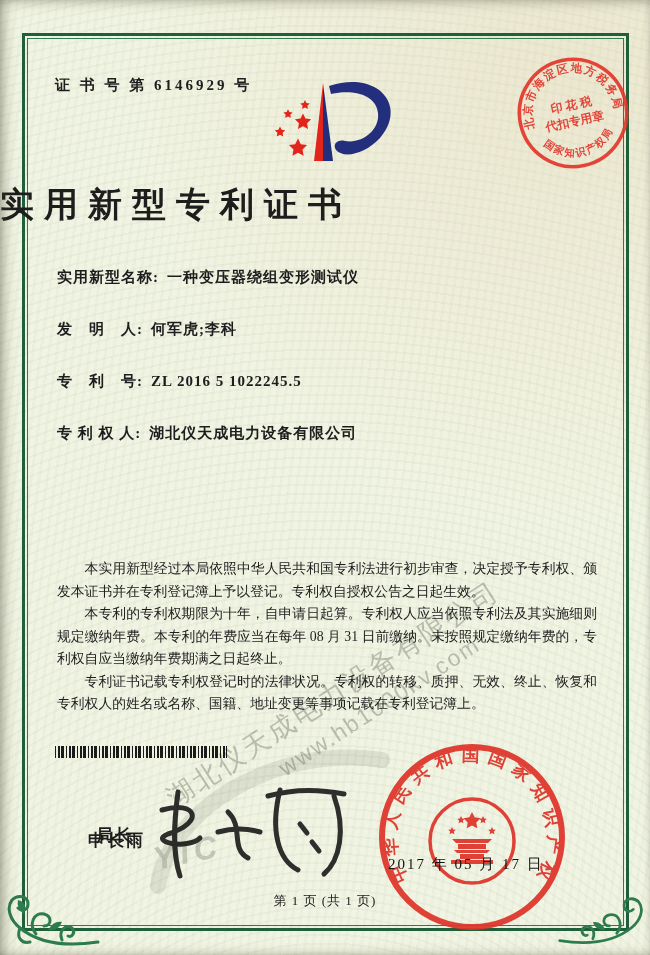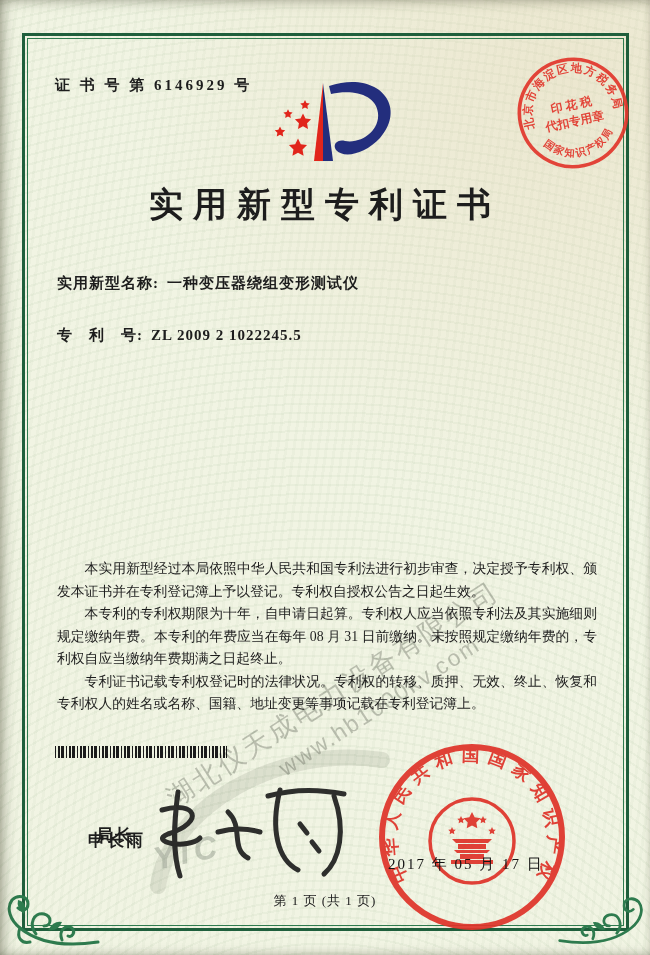--- a/index.html
+++ b/index.html
@@ -17,23 +17,23 @@
   .photo-vignette { position:absolute; inset:0; z-index:20; pointer-events:none;
     box-shadow: inset 10px 0 14px -8px rgba(75,75,55,.55), inset -6px 0 10px -8px rgba(75,75,55,.3),
                 inset 0 10px 14px -10px rgba(75,75,55,.4), inset 0 -8px 12px -9px rgba(75,75,55,.4); }
   .frame-outer { position:absolute; left:22px; top:33px; right:21px; bottom:24px;
     border:3px solid #1f5f3c; z-index:1; }
   .frame-inner { position:absolute; inset:2px; border:1px solid #2e7b4e; }
   .cert-number { position:absolute; left:55px; top:76px; font-size:15px; font-weight:600;
     letter-spacing:3px; z-index:3; }
   .logo { position:absolute; left:228px; top:60px; z-index:2; }
   .stamp { position:absolute; left:506px; top:46px; z-index:6; opacity:.92; }
-  .title { position:absolute; left:0; right:0; top:182px; text-align:center;
+  .title { position:absolute; left:0; right:0; top:182px; 
     font-size:34px; font-weight:bold; letter-spacing:10px; z-index:3; }
-  .fields { position:absolute; left:57px; top:272px; right:50px; z-index:3; }
+  .fields { position:absolute; left:57px; top:266px; right:50px; z-index:3; }
   .field-row { font-size:15px; font-weight:600; line-height:22px; margin-bottom:30px;
     letter-spacing:1px; }
   .f-label { margin-right:8px; }
   .paragraphs { position:absolute; left:57px; right:53px; top:558px; z-index:3; }
   .paragraphs p { font-size:13.8px; line-height:22.5px; text-align:justify;
     text-indent:2em; font-weight:500; }
   .barcode { position:absolute; left:55px; top:746px; width:172px; height:12px; z-index:3;
     background:repeating-linear-gradient(90deg,#1b1b1b 0 1px,transparent 1px 3px,
       #1b1b1b 3px 5px,transparent 5px 6px,#1b1b1b 6px 9px,transparent 9px 11px); }
   .signer-title { position:absolute; left:96px; top:818px; font-size:17px; font-weight:bold;
@@ -101,21 +101,27 @@
   </g>
 </svg>
 
 <div class="title">实用新型专利证书</div>
 
 <div class="fields">
   <div class="field-row">
     <span class="f-label">实用新型名称:</span><span class="f-value">一种变压器绕组变形测试仪</span>
   </div>
   <div class="field-row">
-    <span class="f-label">专　利　号:</span><span class="f-value">ZL 2009 2 1022245.5</span>
+    <span class="f-label">发　明　人:</span><span class="f-value">何军虎;李科</span>
+  </div>
+  <div class="field-row">
+    <span class="f-label">专　利　号:</span><span class="f-value">ZL 2016 5 1022245.5</span>
+  </div>
+  <div class="field-row">
+    <span class="f-label">专 利 权 人:</span><span class="f-value">湖北仪天成电力设备有限公司</span>
   </div>
 </div>
 
 <div class="paragraphs">
   <p>本实用新型经过本局依照中华人民共和国专利法进行初步审查，决定授予专利权、颁发本证书并在专利登记簿上予以登记。专利权自授权公告之日起生效。</p>
   <p>本专利的专利权期限为十年，自申请日起算。专利权人应当依照专利法及其实施细则规定缴纳年费。本专利的年费应当在每年 08 月 31 日前缴纳。未按照规定缴纳年费的，专利权自应当缴纳年费期满之日起终止。</p>
   <p>专利证书记载专利权登记时的法律状况。专利权的转移、质押、无效、终止、恢复和专利权人的姓名或名称、国籍、地址变更等事项记载在专利登记簿上。</p>
 </div>
 
 <div class="wm-company">

